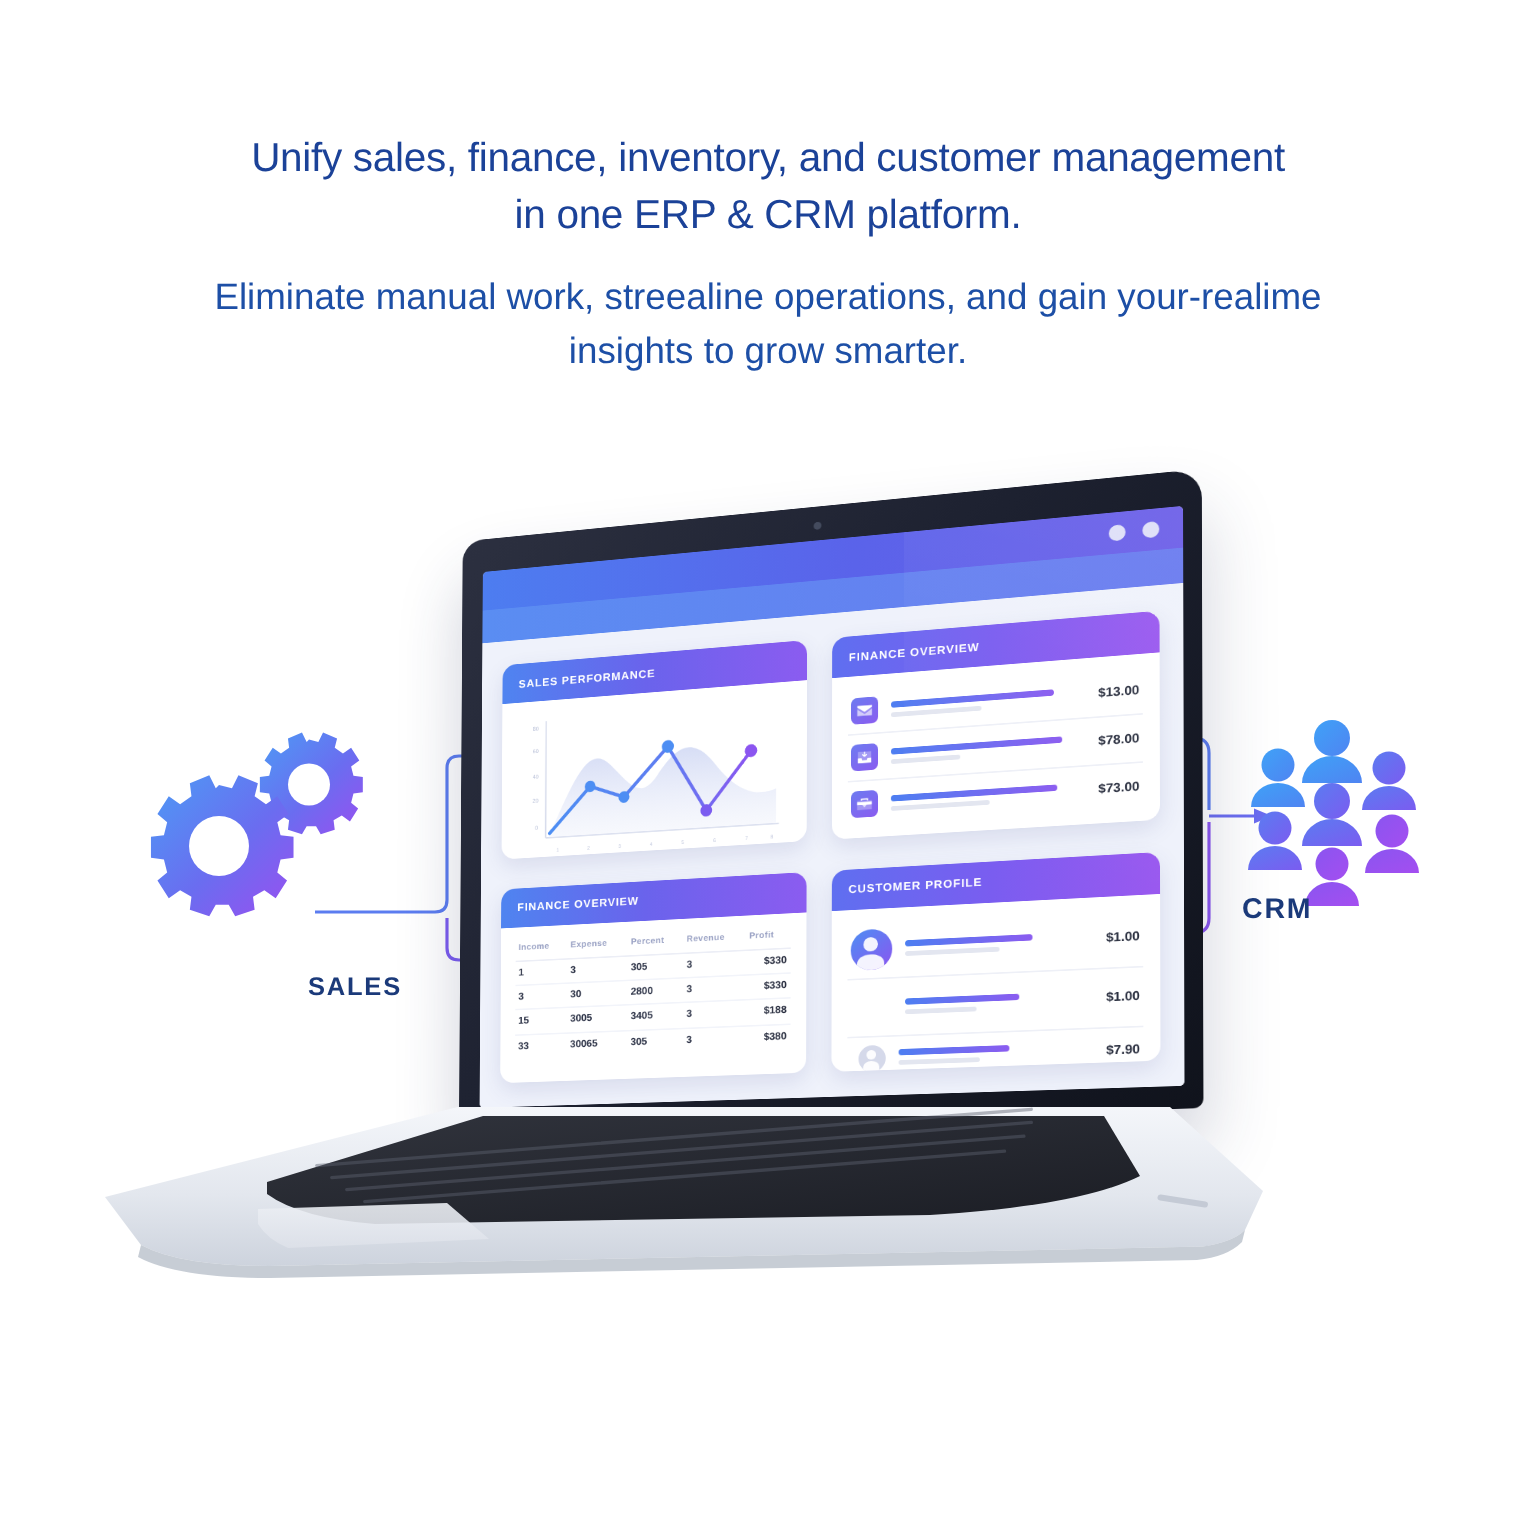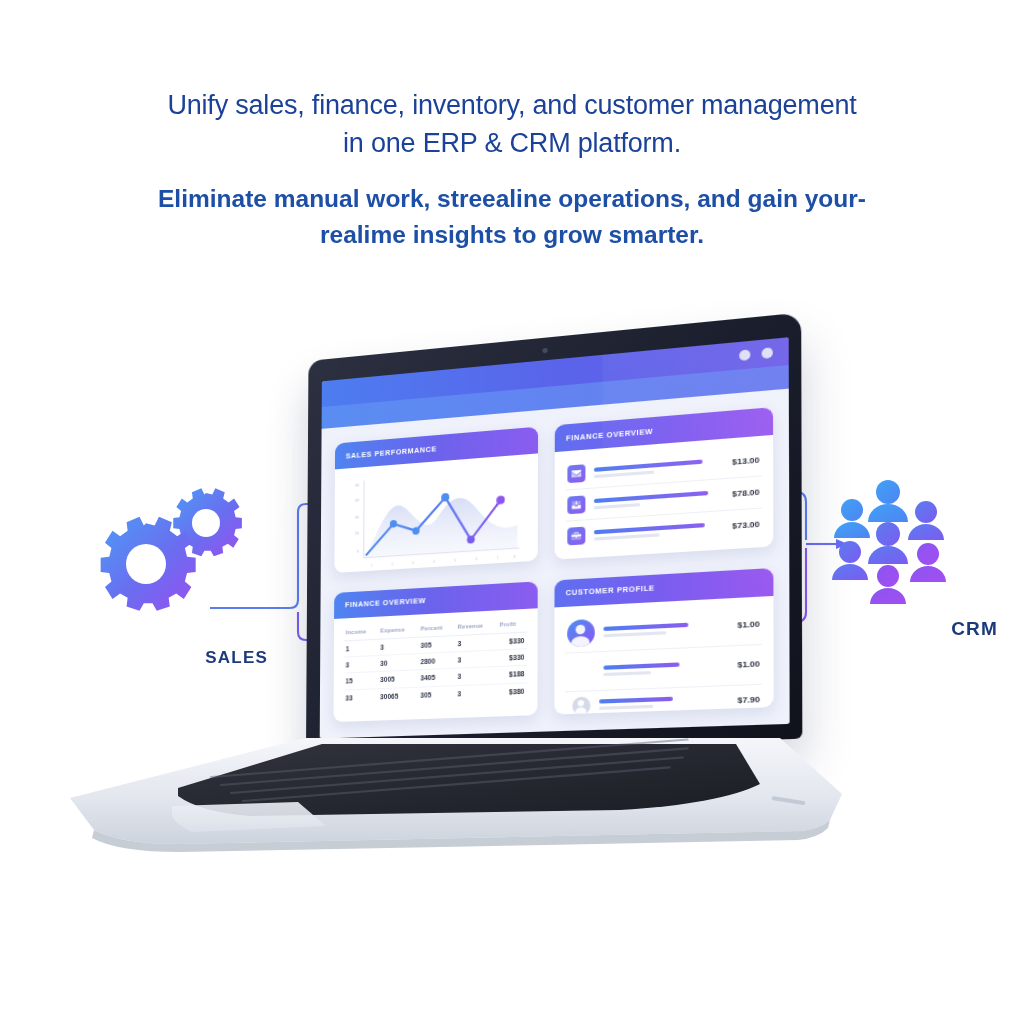--- a/index.html
+++ b/index.html
@@ -16,21 +16,21 @@
     position:absolute;left:0;right:0;top:78px;
     text-align:center;
     color:#1b4298;
   }
   .headline .l1{
     font-size:27px;font-weight:normal;line-height:1.42;
     letter-spacing:-0.2px;
     max-width:710px;margin:8px auto;
   }
   .headline .l2{
-    font-size:24.5px;font-weight:bold;line-height:1.5;
+    font-size:24.5px;font-weight:normal;line-height:1.5;
     color:#1d4fa6;
     max-width:740px;margin:18px auto 0;
   }
 
   
   .laptop{position:absolute;left:60px;top:352px;width:790px;height:500px;}
 
   .lid{
     position:absolute;left:246px;top:6px;width:470px;height:395px;
     background:linear-gradient(130deg,#2c3040 0%,#1d2130 45%,#10131c 100%);
@@ -157,21 +157,21 @@
   .cp-bars{flex:1;display:flex;flex-direction:column;gap:3px;}
 
   
   .base{
     position:absolute;left:0;bottom:0;width:100%;height:120px;
   }
   .base svg{width:100%;height:100%;display:block;}
   .gears{position:absolute;left:88px;top:482px;width:180px;height:130px;}
   .sales-label{position:absolute;left:88px;top:648px;width:180px;text-align:right;}
   .people{position:absolute;left:828px;top:478px;width:170px;height:135px;}
-  .crm-label{position:absolute;left:828px;top:618px;width:170px;text-align:right;}
+  .crm-label{position:absolute;left:828px;top:596px;width:170px;text-align:left;}
 
   
   .wires{position:absolute;inset:0;pointer-events:none;}
 </style>
 </head>
 <body>
 
 <div class="stage">
 
   <div class="headline">

